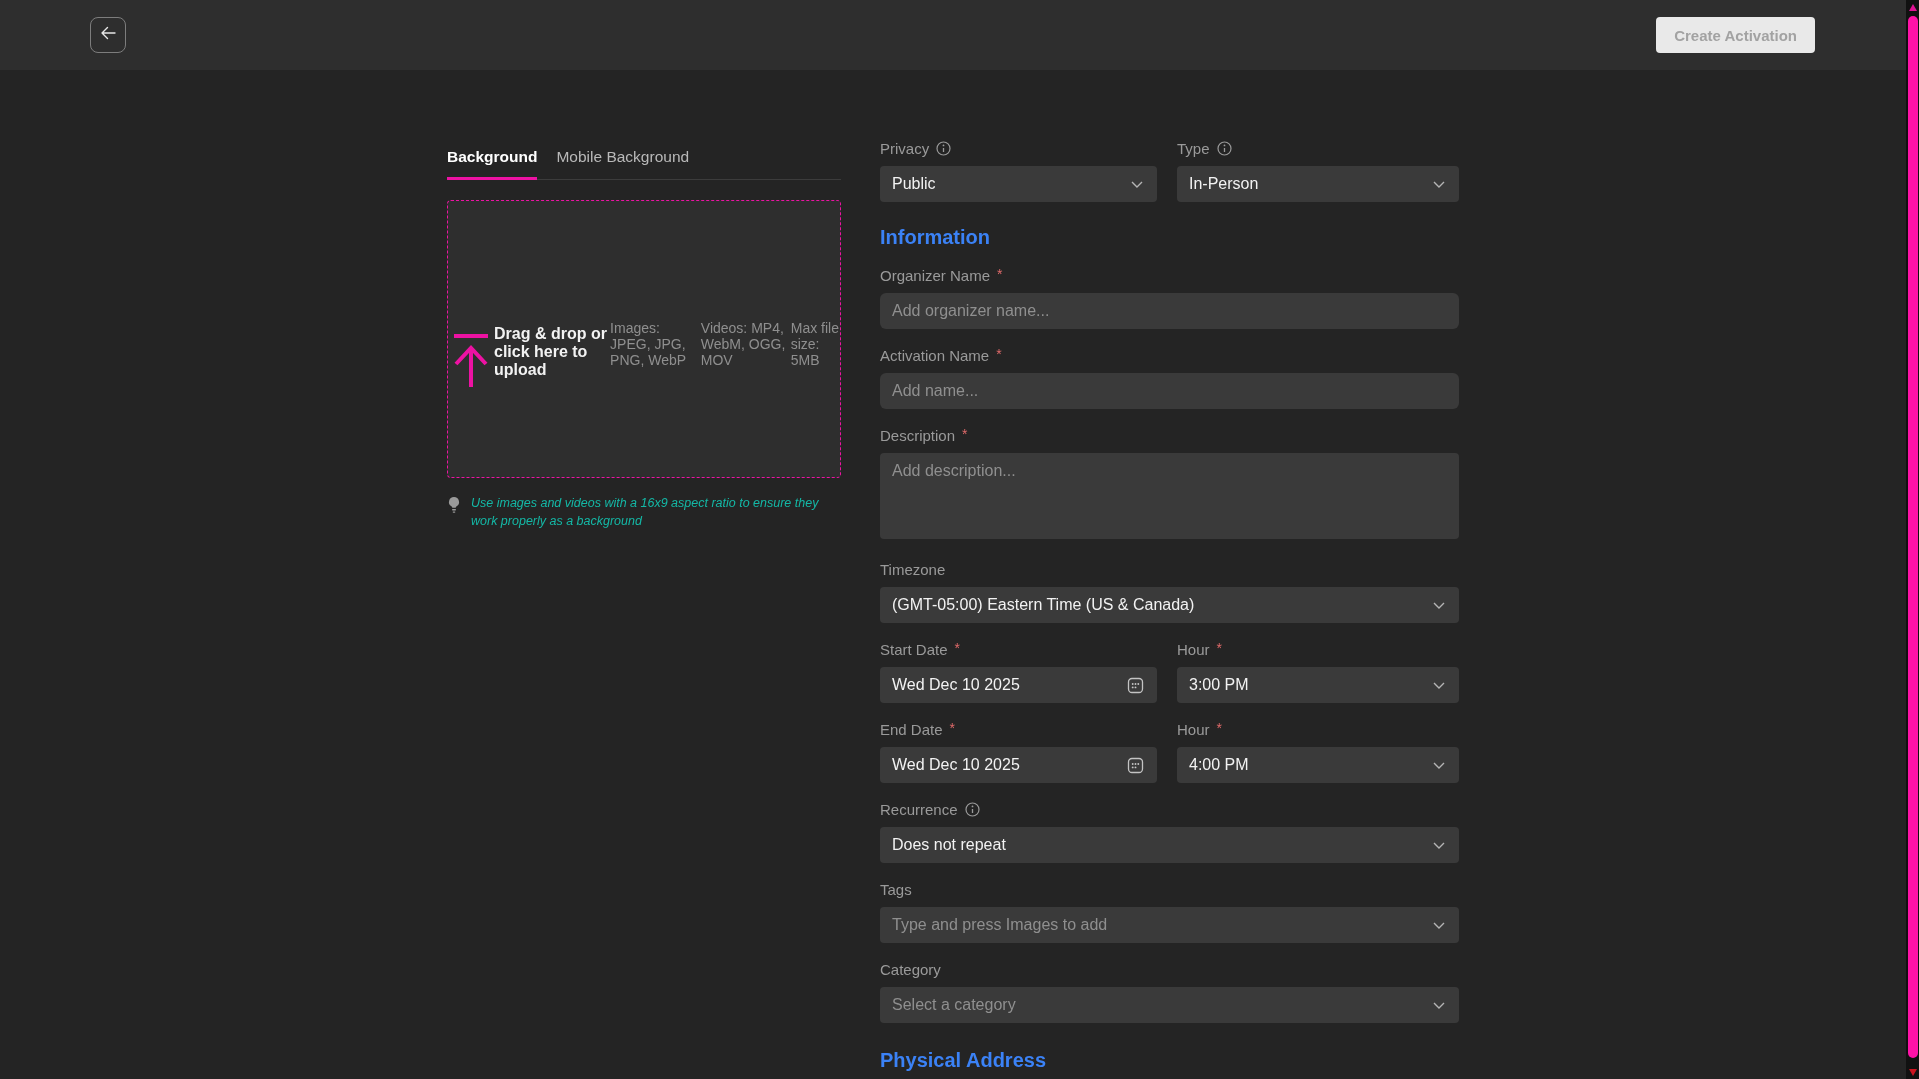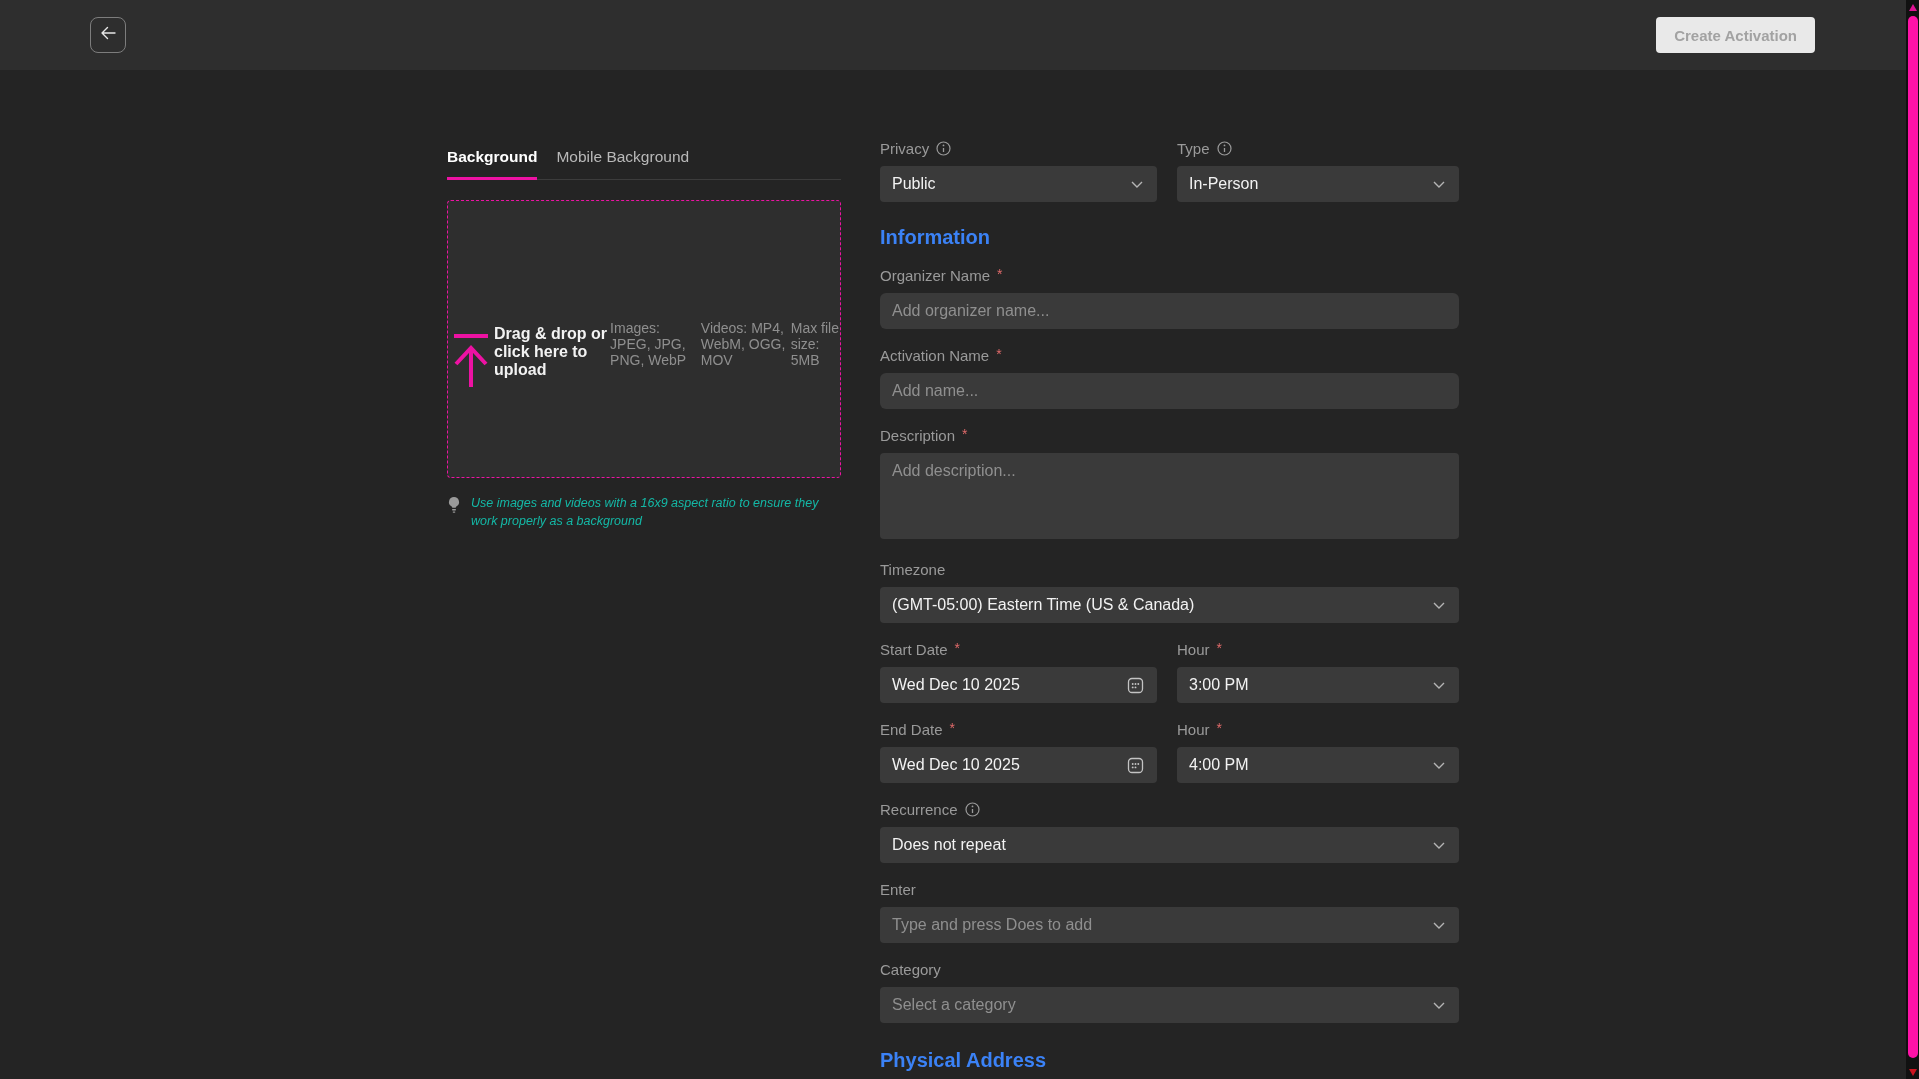--- a/index.html
+++ b/index.html
@@ -328,24 +328,24 @@
       <span class="chev">
           <svg width="16" height="16" viewBox="0 0 16 16">
             <path d="M3 6l5 5 5-5" fill="none" stroke="#b5b5b5" stroke-width="1.4"></path>
           </svg>
         </span>
     </div>
   </div>
 
   <div class="group">
     <div class="f-label">
-      <span>Enter</span>
+      <span>Tags</span>
     </div>
     <div class="control">
-      <span class="ph">Type and press Does to add</span>
+      <span class="ph">Type and press Images to add</span>
       <span class="chev">
           <svg width="16" height="16" viewBox="0 0 16 16">
             <path d="M3 6l5 5 5-5" fill="none" stroke="#b5b5b5" stroke-width="1.4"></path>
           </svg>
         </span>
     </div>
   </div>
 
   <div class="group">
     <div class="f-label">

